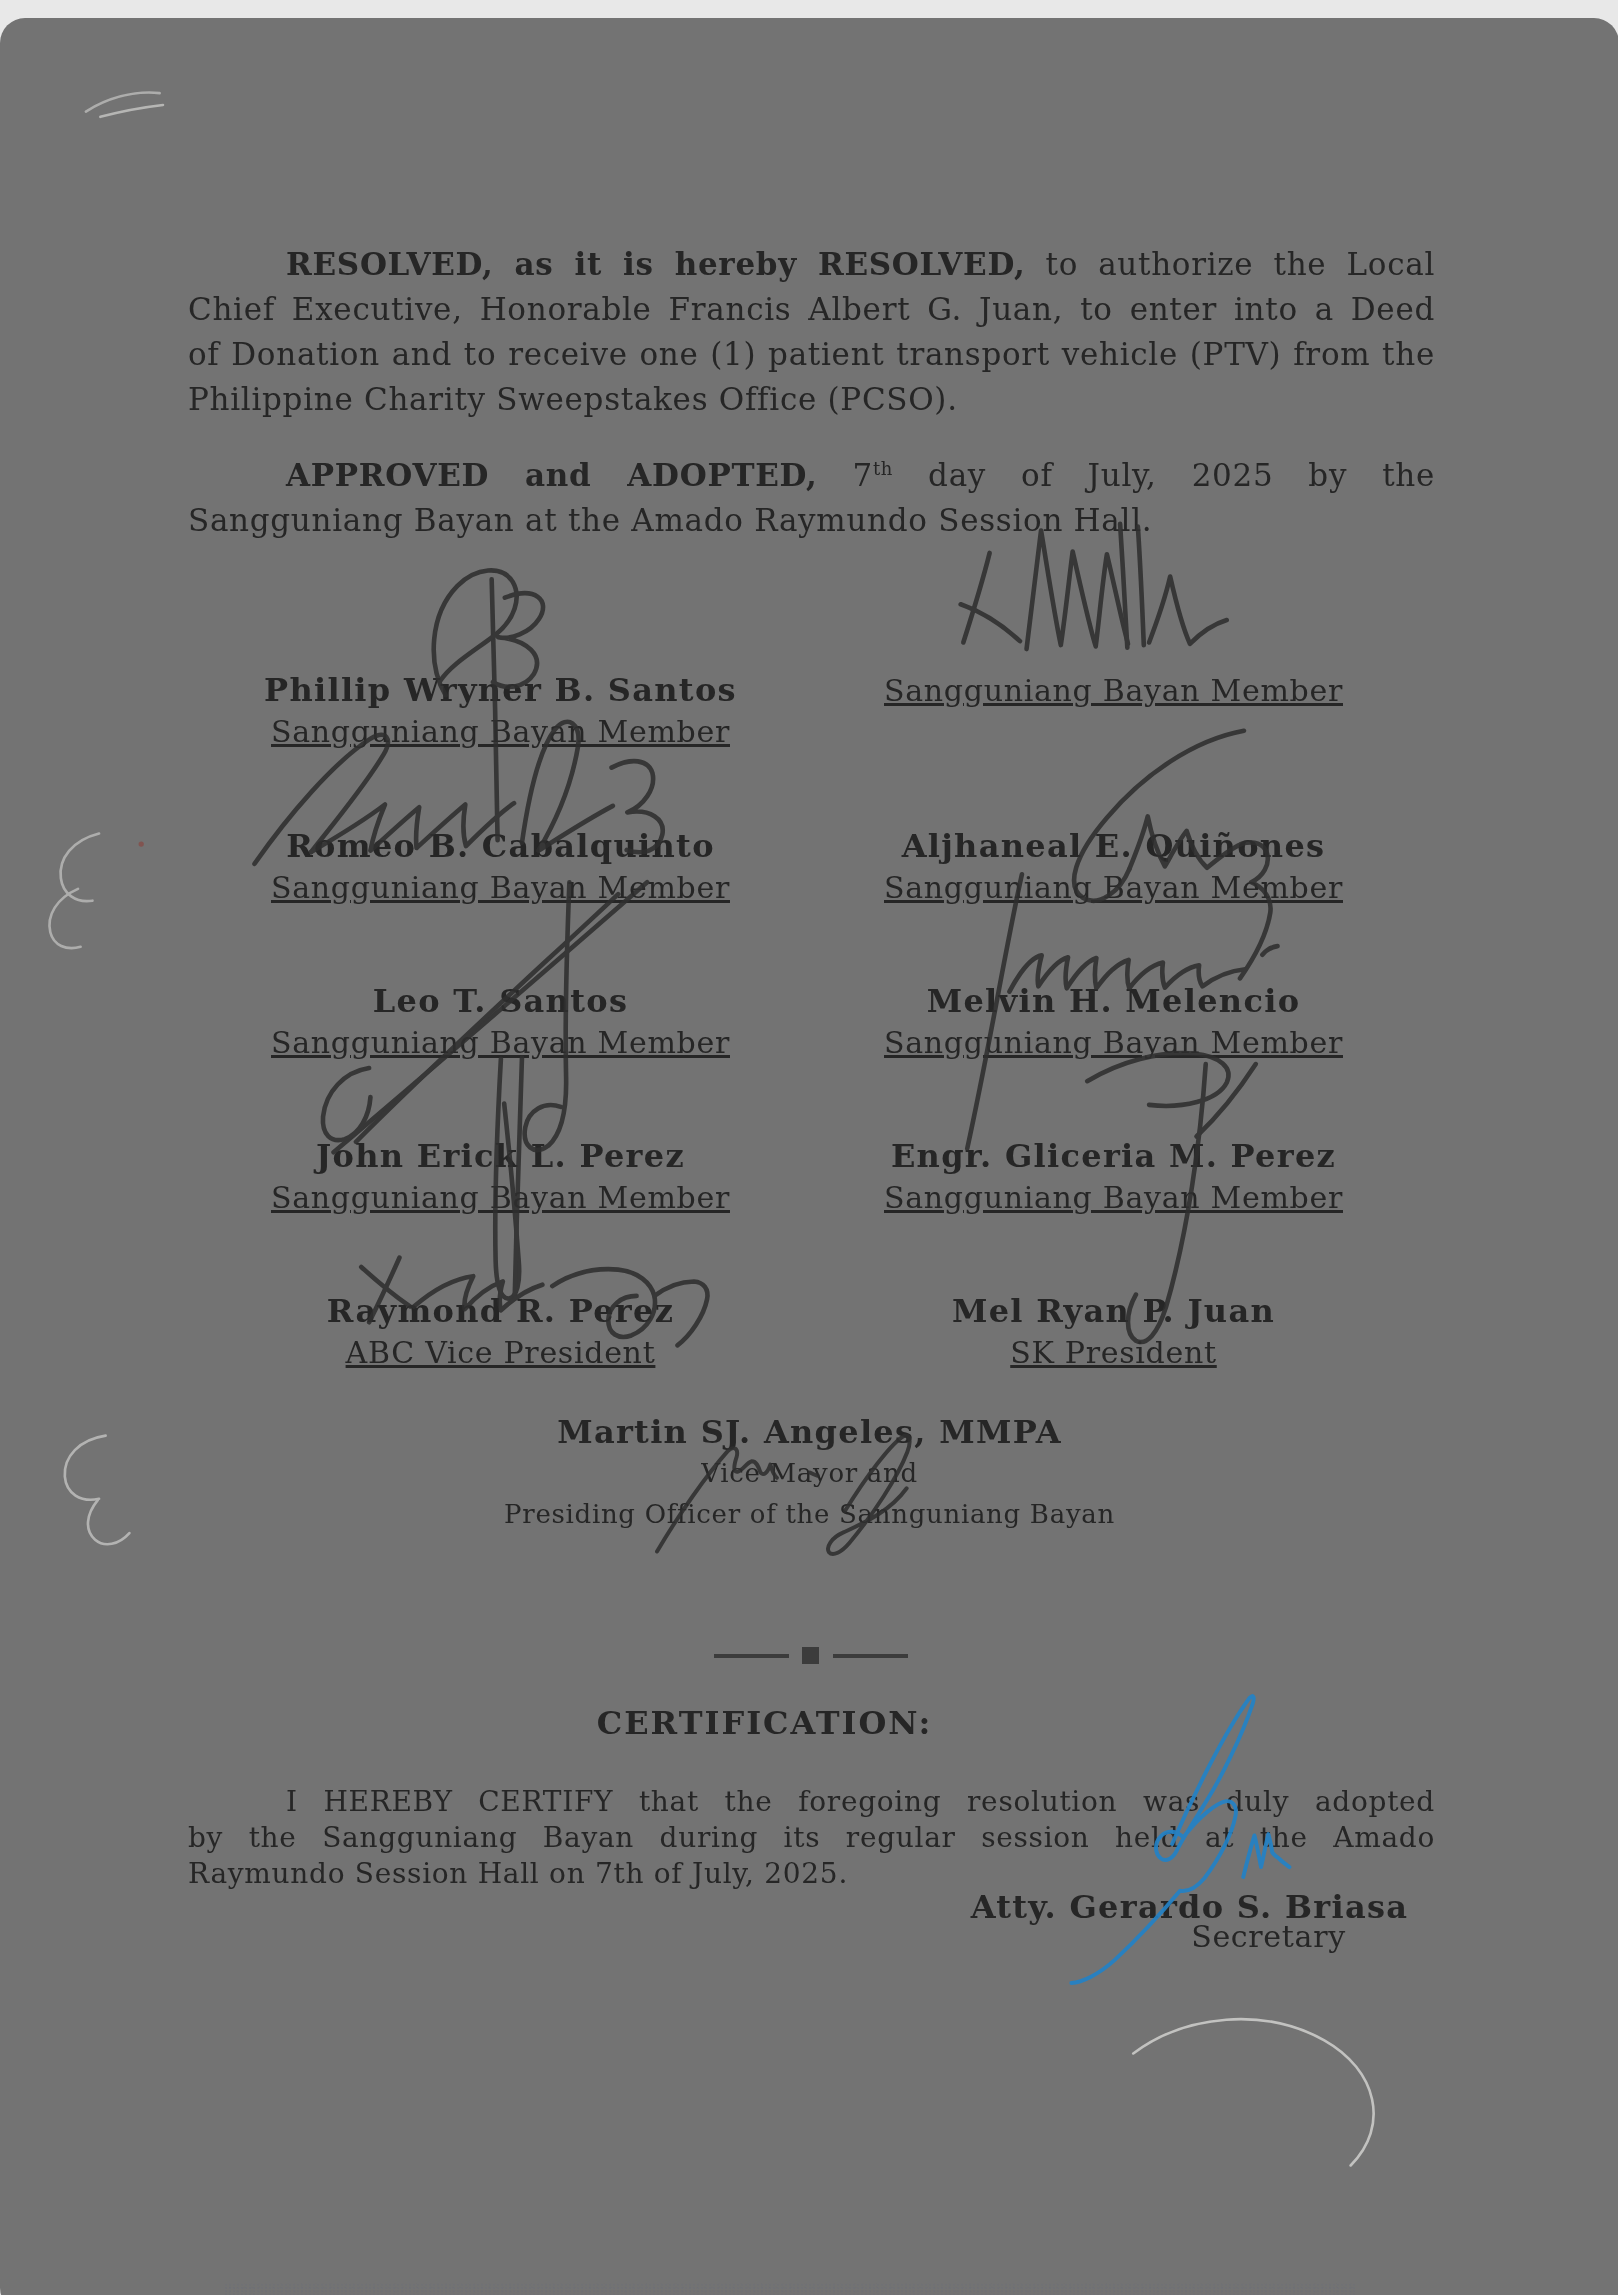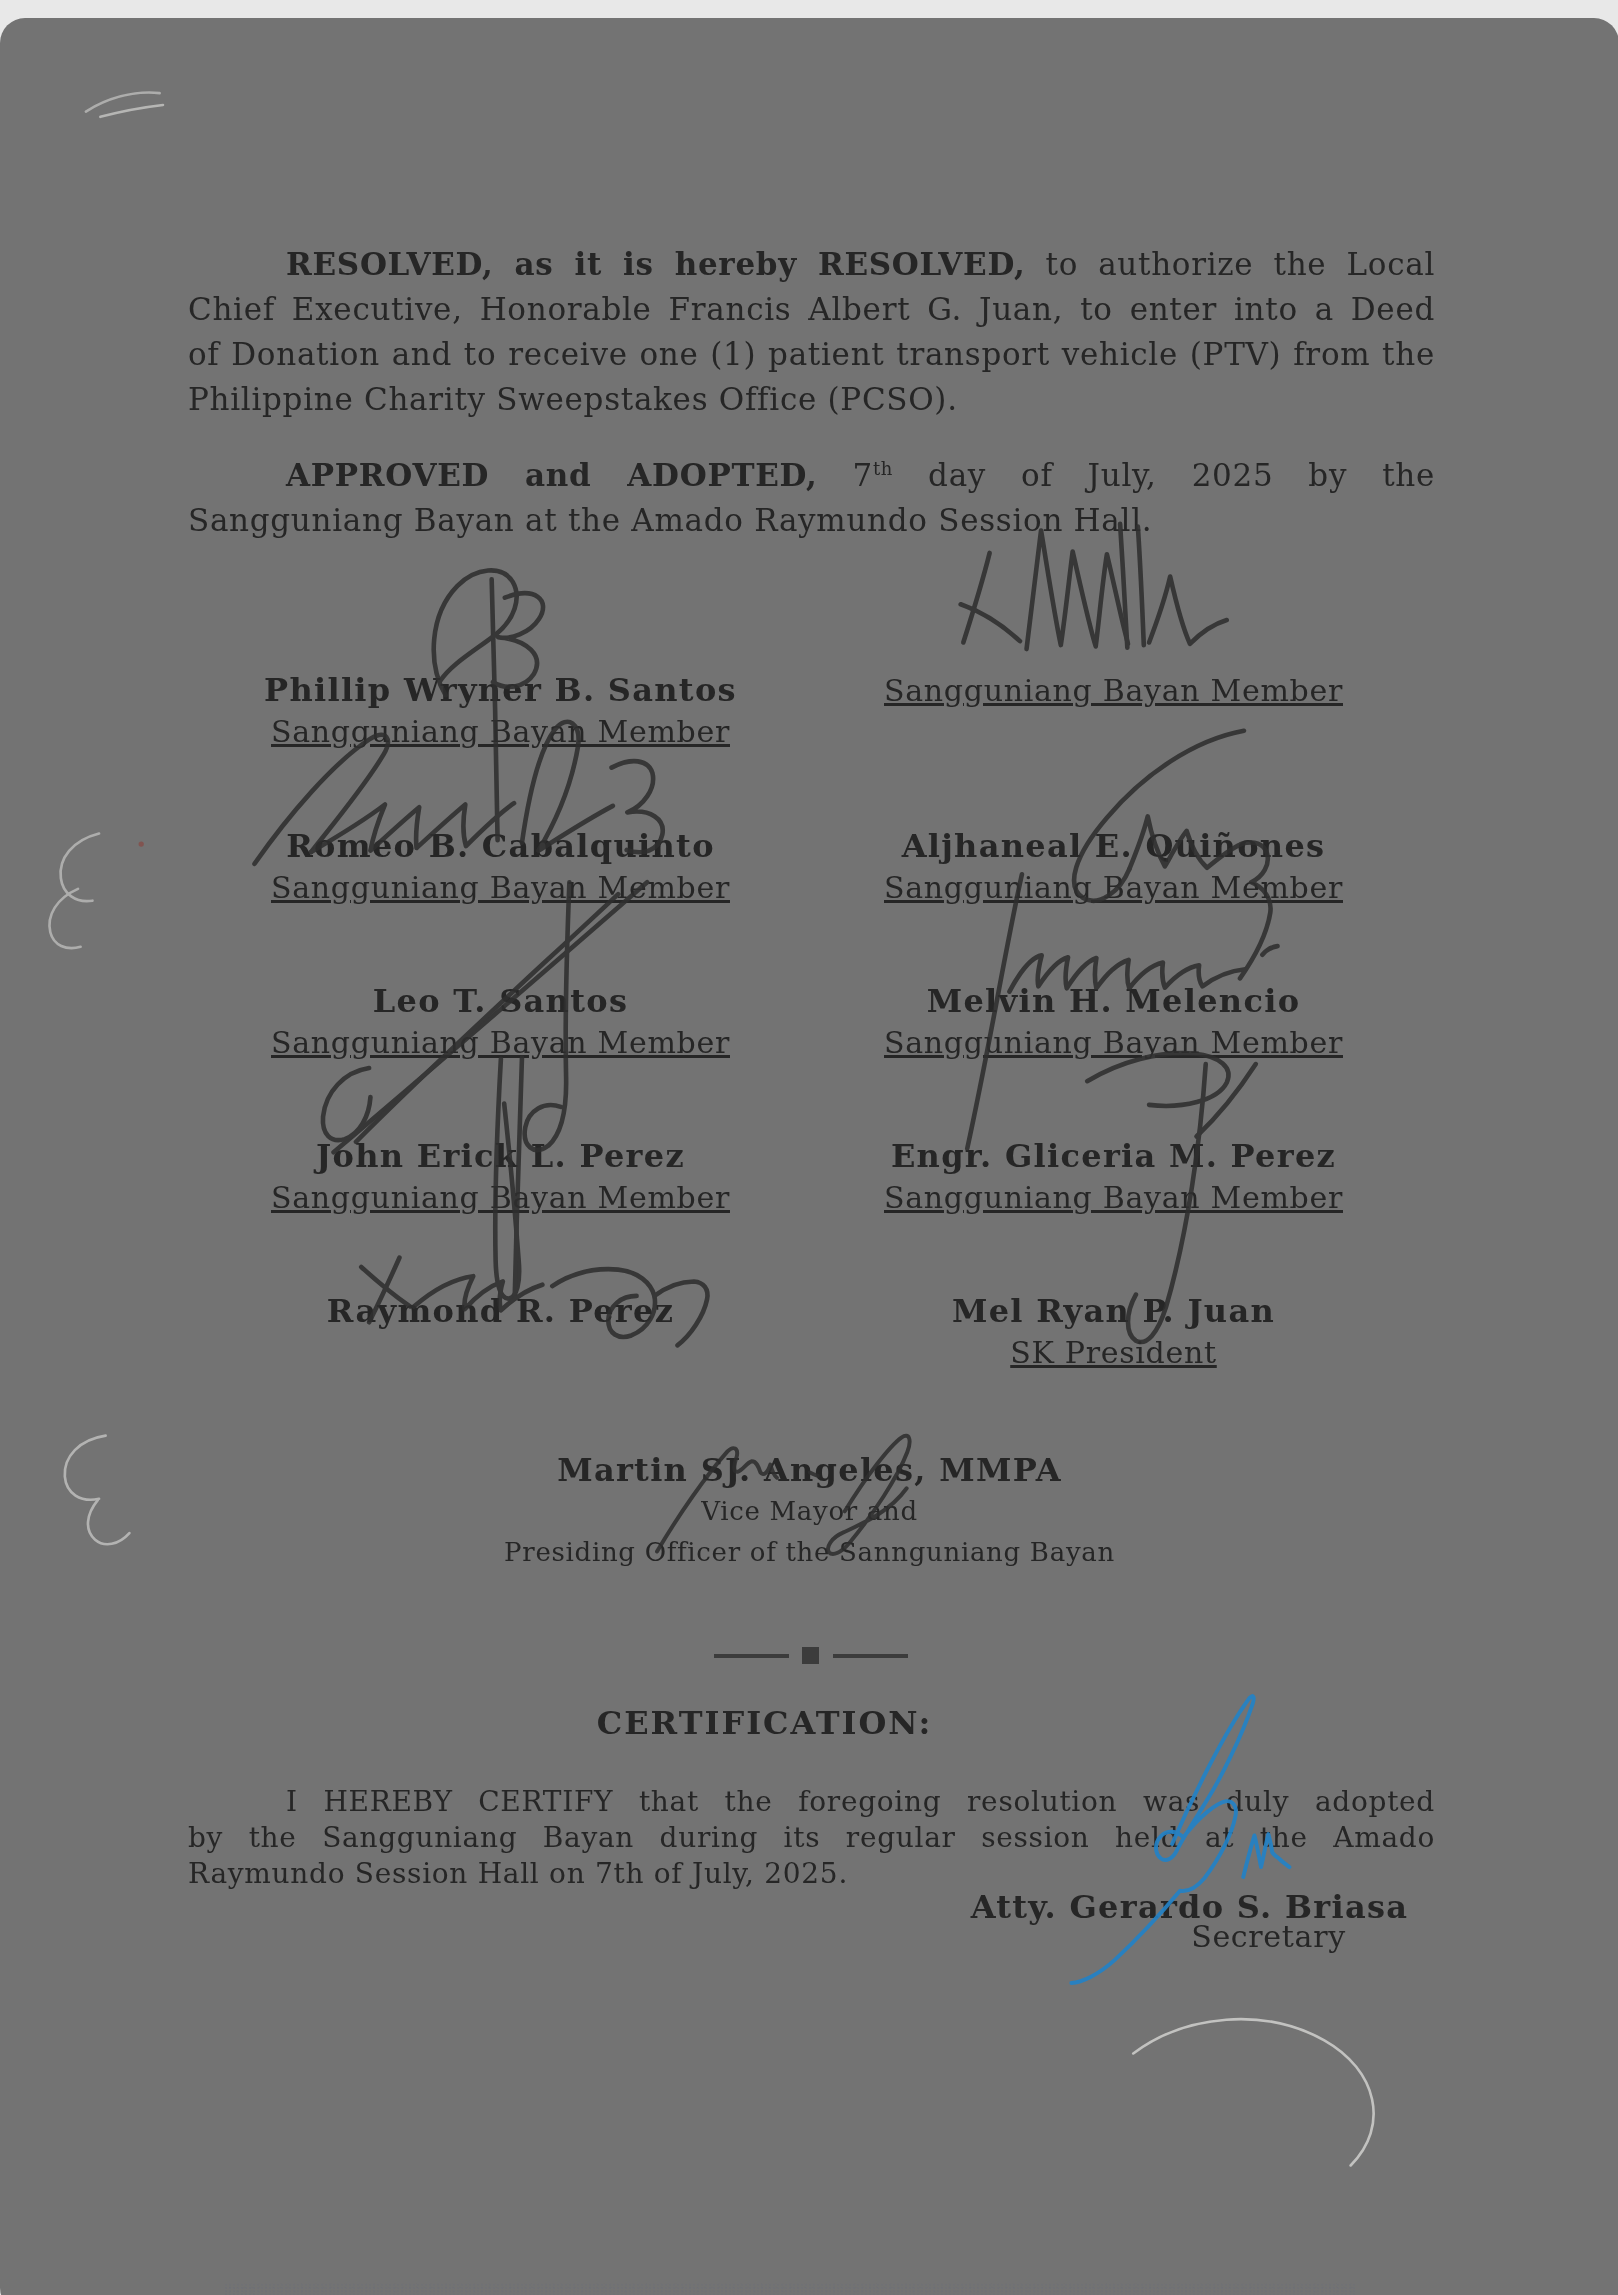--- a/index.html
+++ b/index.html
@@ -113,27 +113,28 @@
     <div class="nm">John Erick L. Perez</div>
     <div class="tt">Sangguniang Bayan Member</div>
   </div>
   <div class="sig-block col-right" style="top:1118px;">
     <div class="nm">Engr. Gliceria M. Perez</div>
     <div class="tt">Sangguniang Bayan Member</div>
   </div>
 
   <div class="sig-block col-left" style="top:1273px;">
     <div class="nm">Raymond R. Perez</div>
+    <div class="tt">ABC Vice President</div>
   </div>
   <div class="sig-block col-right" style="top:1273px;">
     <div class="nm">Mel Ryan P. Juan</div>
     <div class="tt">SK President</div>
   </div>
 
-  <div class="center-block" style="top:1432px;">
+  <div class="center-block" style="top:1394px;">
     <div class="nm">Martin SJ. Angeles, MMPA</div>
     <div class="tt">Vice Mayor and</div>
     <div class="tt">Presiding Officer of the Sannguniang Bayan</div>
   </div>
 
   <div class="divider">
     <div class="bar l"></div>
     <div class="sq"></div>
     <div class="bar r"></div>
   </div>

